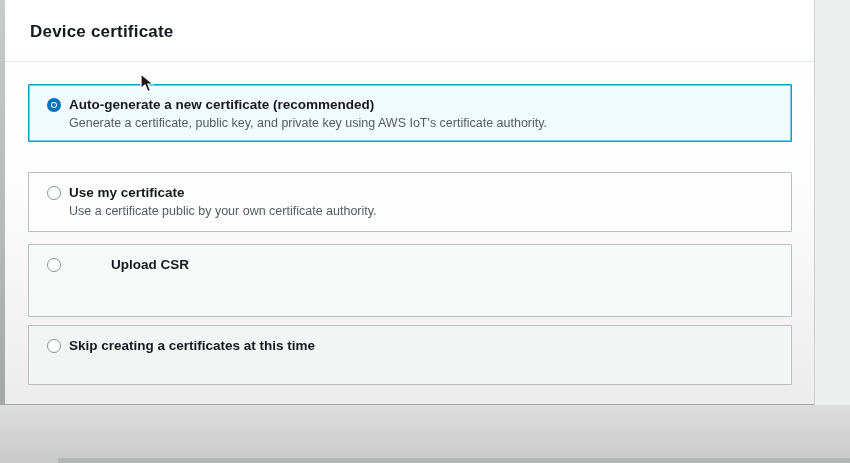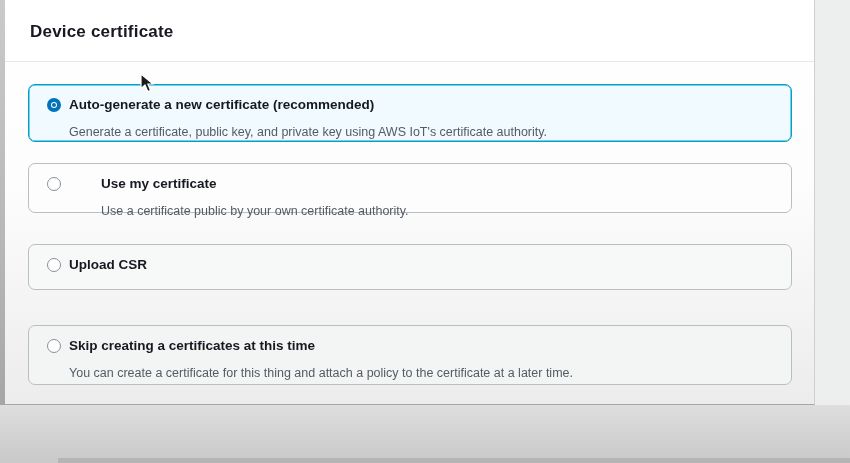--- a/index.html
+++ b/index.html
@@ -29,50 +29,50 @@
     border-bottom: 1px solid #e6e8e8;
   }
   .panel-header h1 {
     margin: 0; padding: 22px 0 0 25px;
     font-size: 17px; font-weight: bold; color: #16191f;
     letter-spacing: 0.2px;
   }
 
   .card {
     position: absolute; left: 23px; width: 764px;
-    border: 1px solid #b9bec2; border-radius: 7px;
+    border: 1px solid #b9bec2; border-radius: 1px;
     background: #fcfcfc;
     display: flex; align-items: flex-start;
     padding: 10px 12px 0 18px;
     cursor: pointer;
   }
   .card-1 { top: 84px;  height: 58px; background: #f1faff; border: 1px solid #00a1c9; box-shadow: inset 0 0 0 0.5px #00a1c9; }
-  .card-2 { top: 163px; height: 50px; background: #fdfdfd; gap: 32px; }
-  .card-3 { top: 244px; height: 46px; background: #f7f8f8; }
+  .card-2 { top: 172px; height: 60px; background: #fdfdfd; }
+  .card-3 { top: 244px; height: 73px; background: #f7f8f8; gap: 42px; }
   .card-4 { top: 325px; height: 60px; background: #f3f4f4; }
 
   .radio {
     width: 14px; height: 14px; flex: none;
     border: 1px solid #87929a; border-radius: 50%;
     background: #fff; margin-top: 3px;
     position: relative;
   }
   .radio.checked { border: 4px solid #0073bb; }
   .radio.checked::after {
     content: ""; position: absolute; left: 1px; top: 1px;
     width: 4px; height: 4px; border-radius: 50%;
     background: #0073bb;
   }
 
   .card-text { margin-left: 8px; }
   .card-title {
     font-size: 13.5px; font-weight: bold; color: #16191f; line-height: 19px;
   }
   .card-desc {
-    font-size: 12.5px; color: #545b64; line-height: 17px; margin-top: 10px;
+    font-size: 12.5px; color: #545b64; line-height: 17px; margin-top: 1px;
   }
 
   .footer {
     position: absolute; left: 0; top: 405px; width: 850px; height: 58px;
     background: linear-gradient(180deg, #dedede 0%, #d3d3d3 50%, #c9c9c9 100%);
   }
   .bottom-strip {
     position: absolute; left: 58px; right: 0; bottom: 0; height: 5px;
     background: #b4b6b5;
   }
@@ -111,21 +111,20 @@
       <span class="radio"></span>
       <div class="card-text">
         <div class="card-title">Upload CSR</div>
       </div>
     </div>
 
     <div class="card card-4">
       <span class="radio"></span>
       <div class="card-text">
         <div class="card-title">Skip creating a certificates at this time</div>
-        <div class="card-desc">You can create a certificate for this thing and attach a policy to the certificate at a later time.</div>
       </div>
     </div>
   </section>
 
   <footer class="footer">
     <div class="bottom-strip"></div>
 
   </footer>
 
   <div class="cursor">

